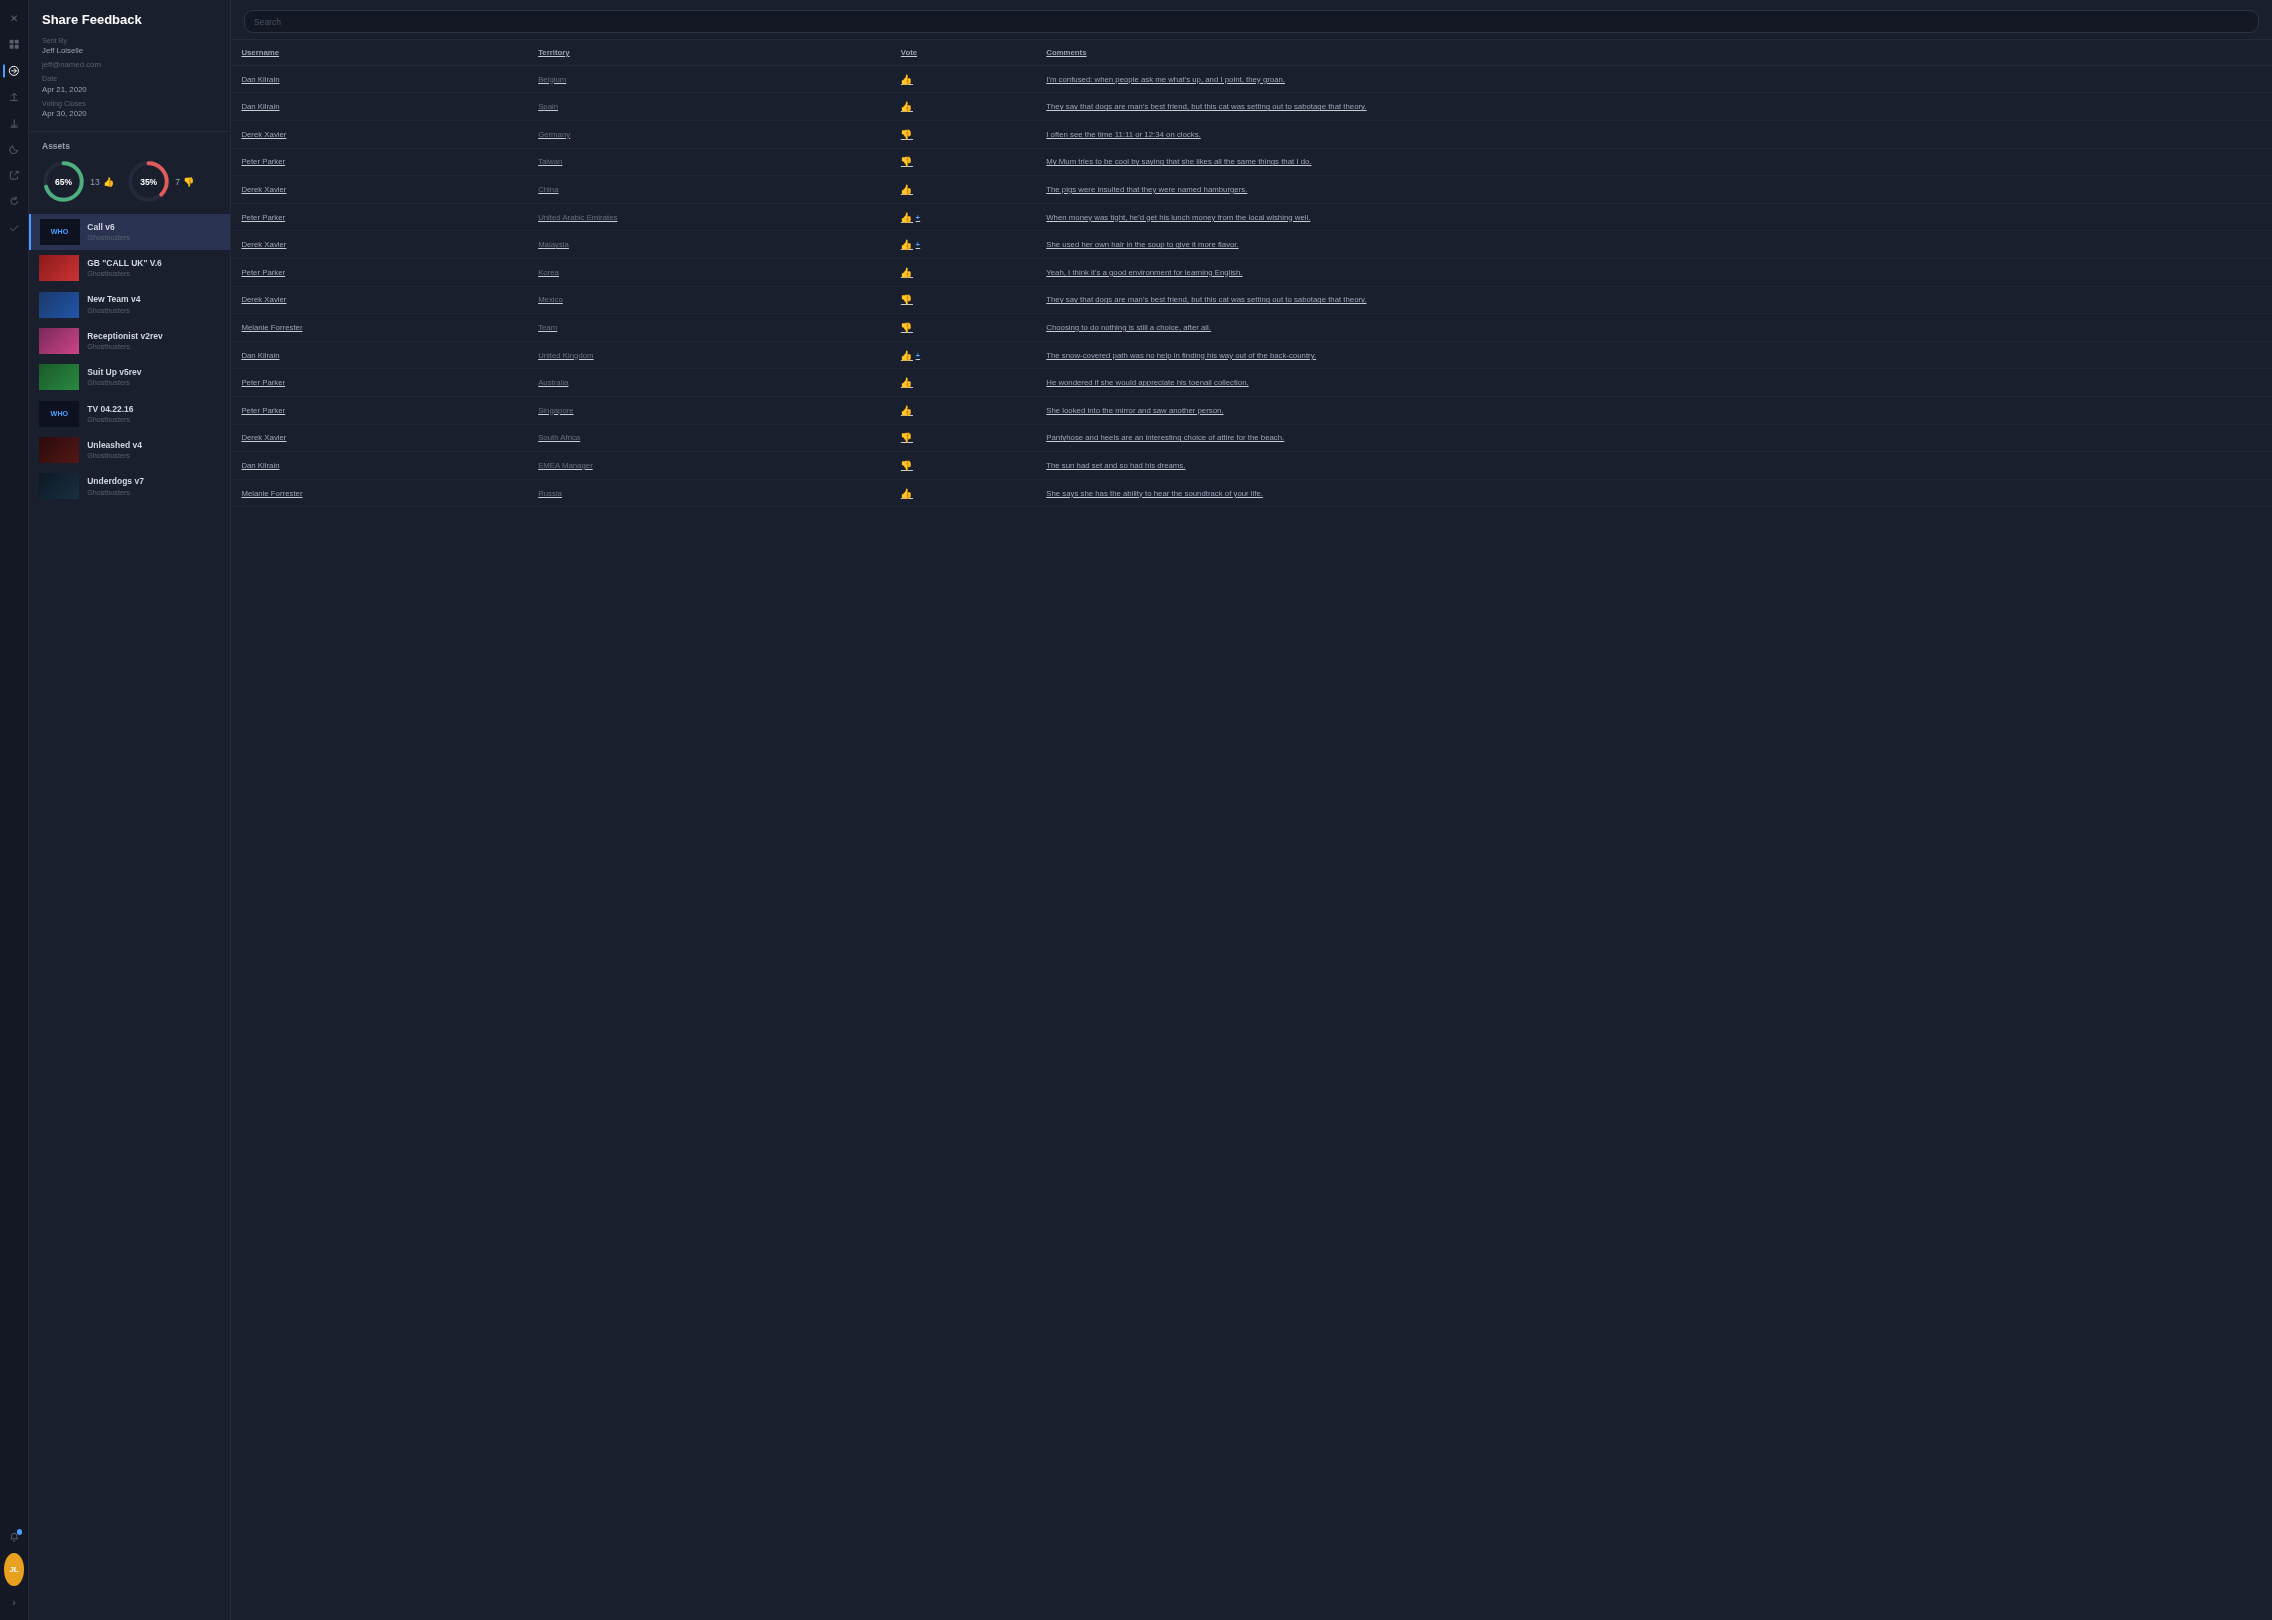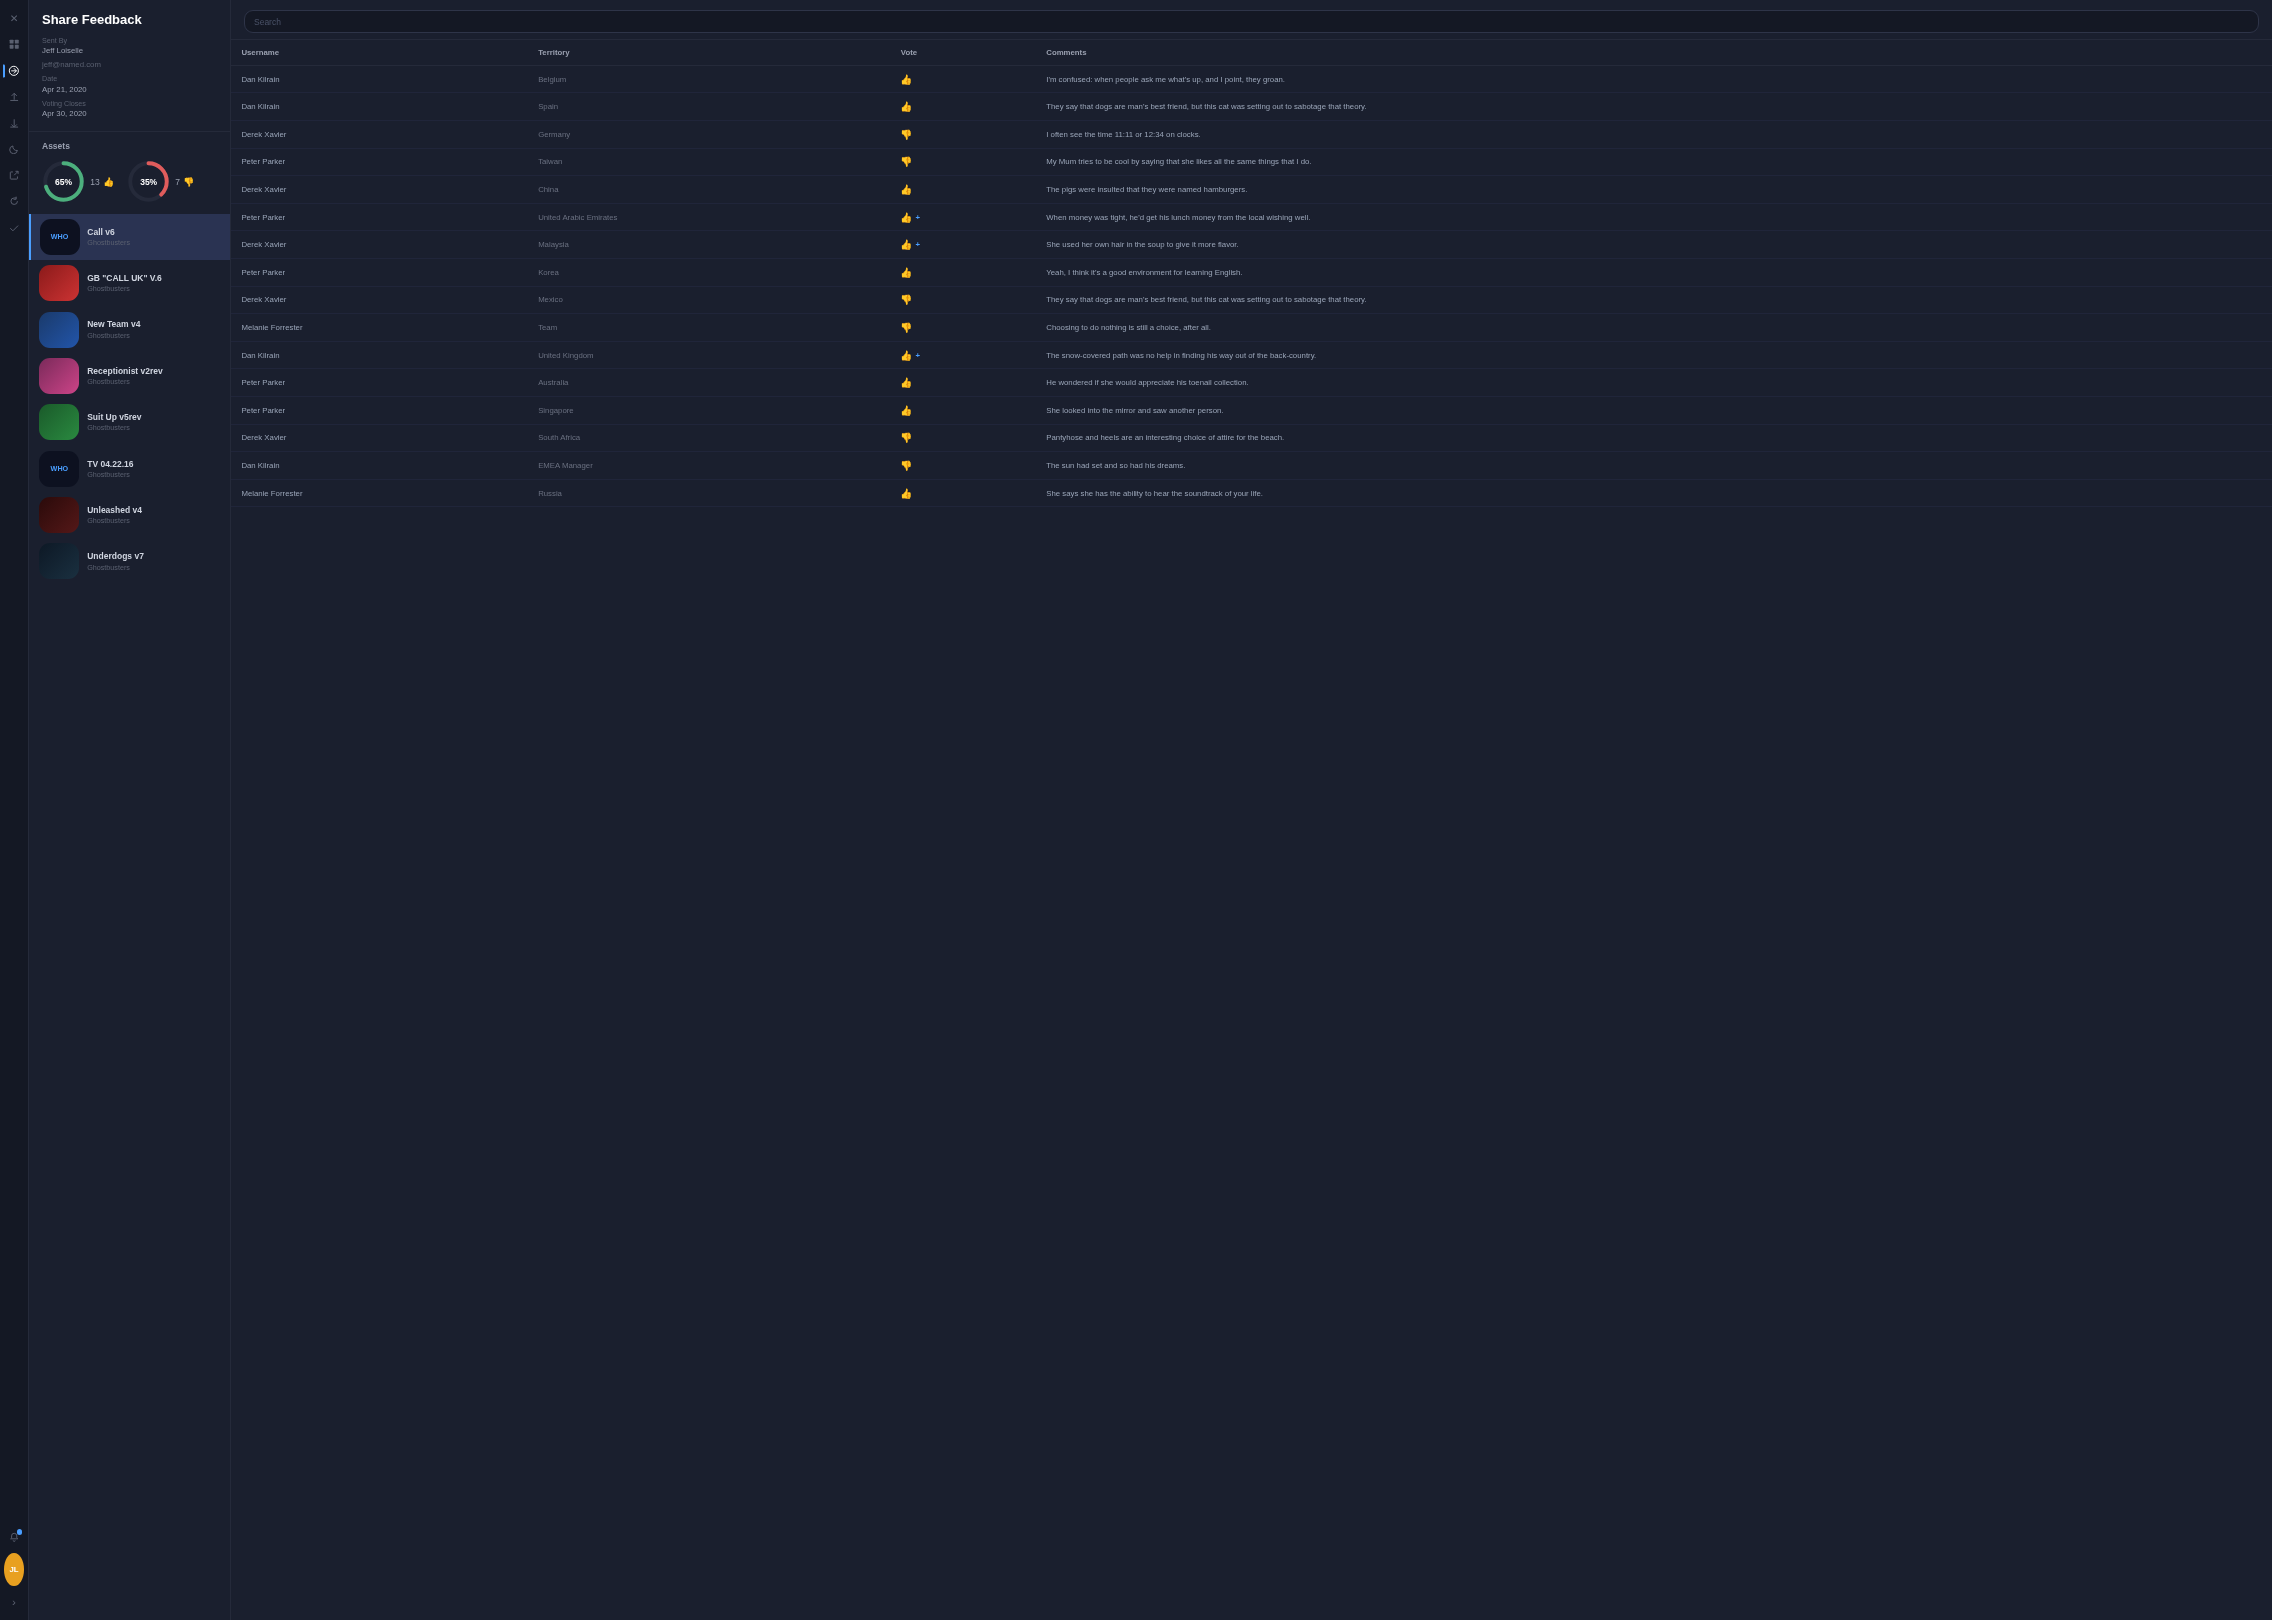--- a/index.html
+++ b/index.html
@@ -167,22 +167,22 @@
       cursor: pointer;
       border-radius: 0;
     }
     .asset-item.selected {
       background: #2a3352;
       border-left: 2px solid #4a9eff;
       padding-left: 8.5px;
     }
     .asset-thumb {
       width: 40px;
-      height: 36px;
-      border-radius: 11px;
+      height: 26px;
+      border-radius: 0;
       overflow: hidden;
       flex-shrink: 0;
       background: #0d1120;
       display: flex;
       align-items: center;
       justify-content: center;
       font-size: 6.5px;
       color: #444;
     }
     .asset-text { flex: 1; min-width: 0; }
@@ -235,20 +235,21 @@
       color: #9aa0b0;
       font-size: 8.5px;
       outline: none;
     }
     .search-bar::placeholder { color: #4a5268; }
 
     
     .table-container {
       flex: 1;
       overflow-y: auto;
+      text-decoration: underline;
     }
     .feedback-table {
       width: 100%;
       border-collapse: collapse;
     }
     .feedback-table th {
       text-align: left;
       padding: 7.8px 10.4px;
       font-size: 7.8px;
       font-weight: 600;

